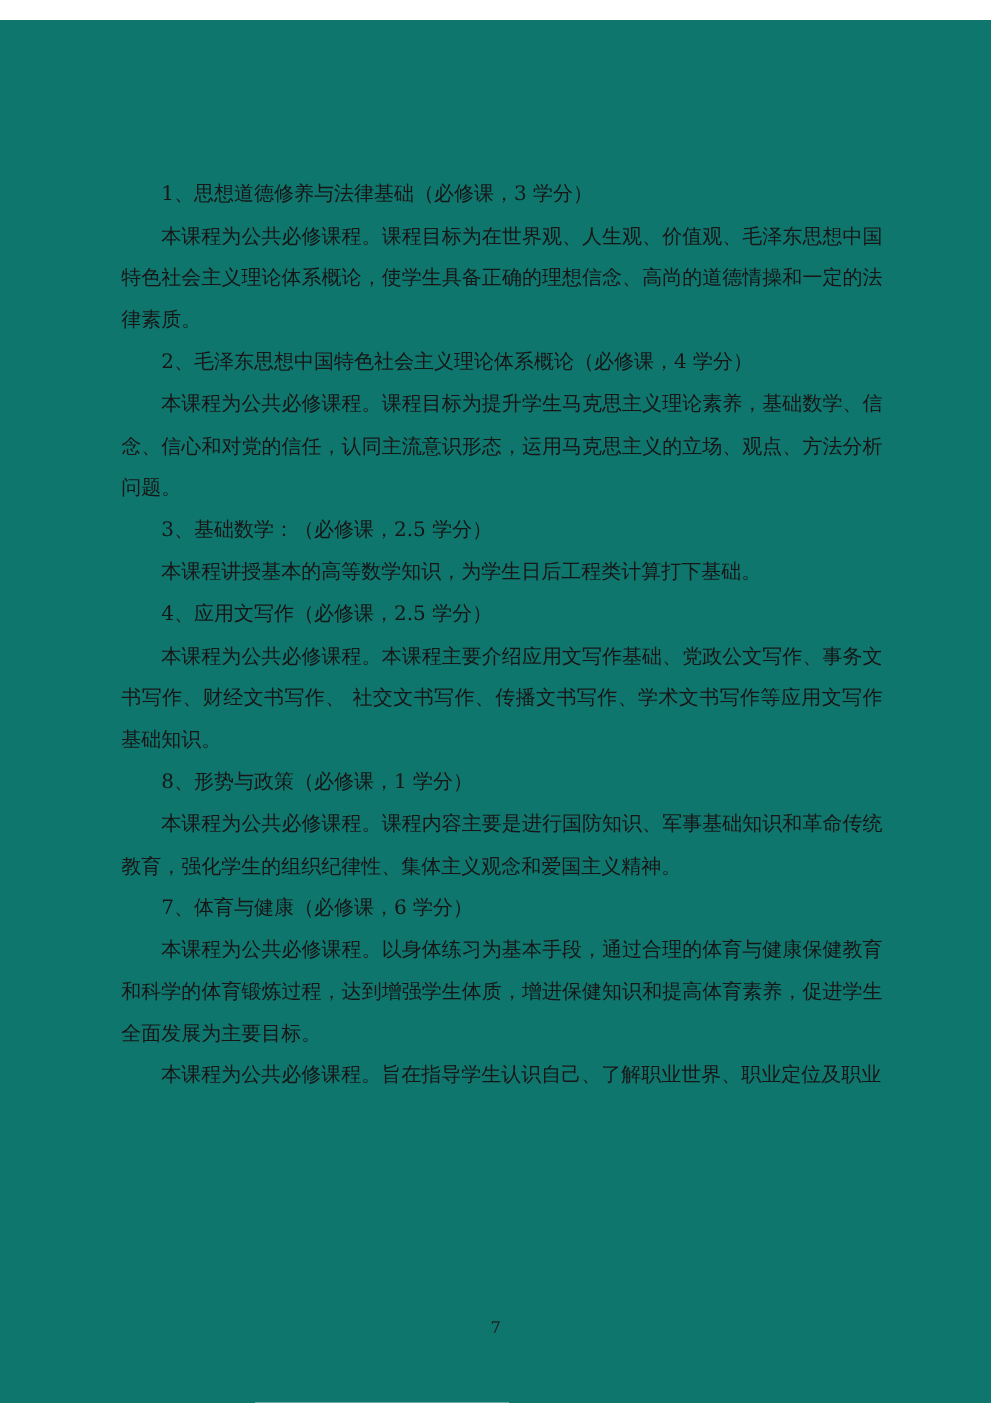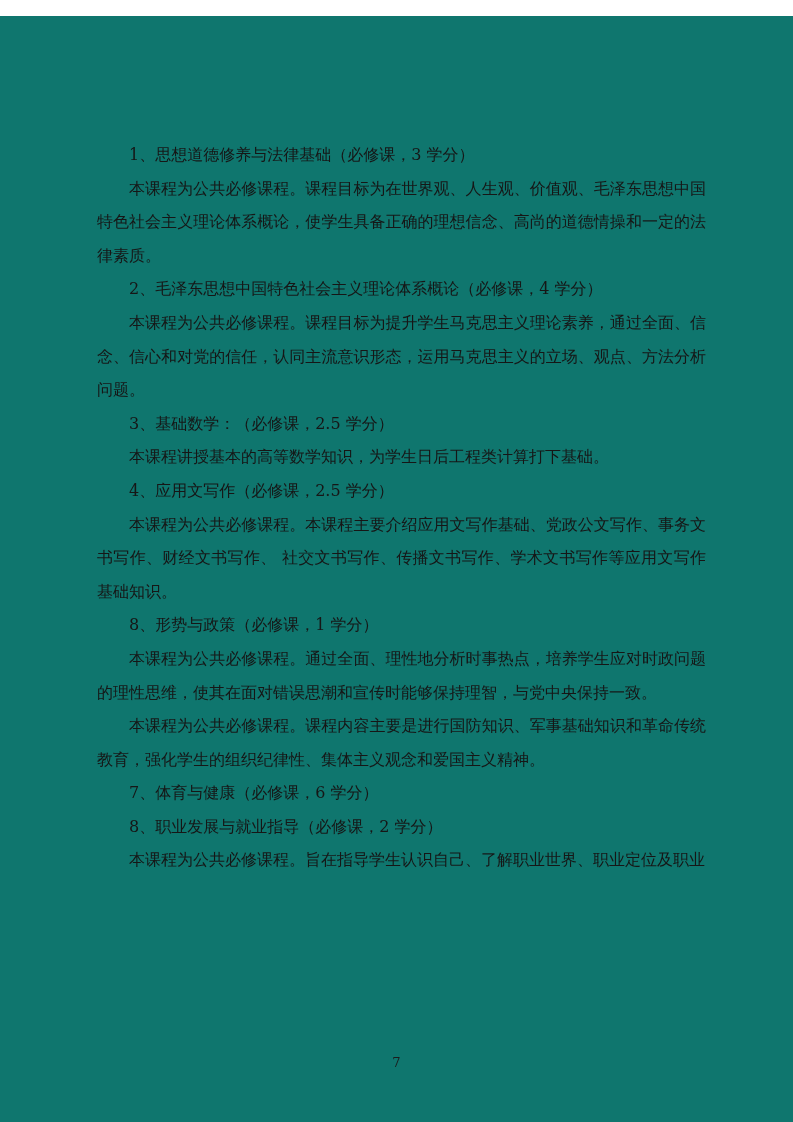--- a/index.html
+++ b/index.html
@@ -56,48 +56,47 @@
 
   <div class="content">
 
       <div class="course">
         <p class="heading">1、思想道德修养与法律基础（必修课，3 学分）</p>
         <p class="body">本课程为公共必修课程。课程目标为在世界观、人生观、价值观、毛泽东思想中国特色社会主义理论体系概论，使学生具备正确的理想信念、高尚的道德情操和一定的法律素质。</p>
       </div>
 
       <div class="course">
         <p class="heading">2、毛泽东思想中国特色社会主义理论体系概论（必修课，4 学分）</p>
-        <p class="body">本课程为公共必修课程。课程目标为提升学生马克思主义理论素养，通过全面、信念、信心和对党的信任，认同主流意识形态，运用马克思主义的立场、观点、方法分析问题。</p>
+        <p class="body">本课程为公共必修课程。课程目标为提升学生马克思主义理论素养，基础数学、信念、信心和对党的信任，认同主流意识形态，运用马克思主义的立场、观点、方法分析问题。</p>
       </div>
 
       <div class="course">
         <p class="heading">3、基础数学：（必修课，2.5 学分）</p>
         <p class="body">本课程讲授基本的高等数学知识，为学生日后工程类计算打下基础。</p>
       </div>
 
       <div class="course">
         <p class="heading">4、应用文写作（必修课，2.5 学分）</p>
         <p class="body">本课程为公共必修课程。本课程主要介绍应用文写作基础、党政公文写作、事务文书写作、财经文书写作、 社交文书写作、传播文书写作、学术文书写作等应用文写作基础知识。</p>
       </div>
 
       <div class="course">
         <p class="heading">8、形势与政策（必修课，1 学分）</p>
-        <p class="body">本课程为公共必修课程。通过全面、理性地分析时事热点，培养学生应对时政问题的理性思维，使其在面对错误思潮和宣传时能够保持理智，与党中央保持一致。</p>
       </div>
 
       <div class="course">
         <p class="body">本课程为公共必修课程。课程内容主要是进行国防知识、军事基础知识和革命传统教育，强化学生的组织纪律性、集体主义观念和爱国主义精神。</p>
       </div>
 
       <div class="course">
         <p class="heading">7、体育与健康（必修课，6 学分）</p>
+        <p class="body">本课程为公共必修课程。以身体练习为基本手段，通过合理的体育与健康保健教育和科学的体育锻炼过程，达到增强学生体质，增进保健知识和提高体育素养，促进学生全面发展为主要目标。</p>
       </div>
 
       <div class="course">
-        <p class="heading">8、职业发展与就业指导（必修课，2 学分）</p>
         <p class="body">本课程为公共必修课程。旨在指导学生认识自己、了解职业世界、职业定位及职业</p>
       </div>
     </div>
 
   <div class="page-footer">
     <span>7</span>
   </div>
 
 </div>
 

